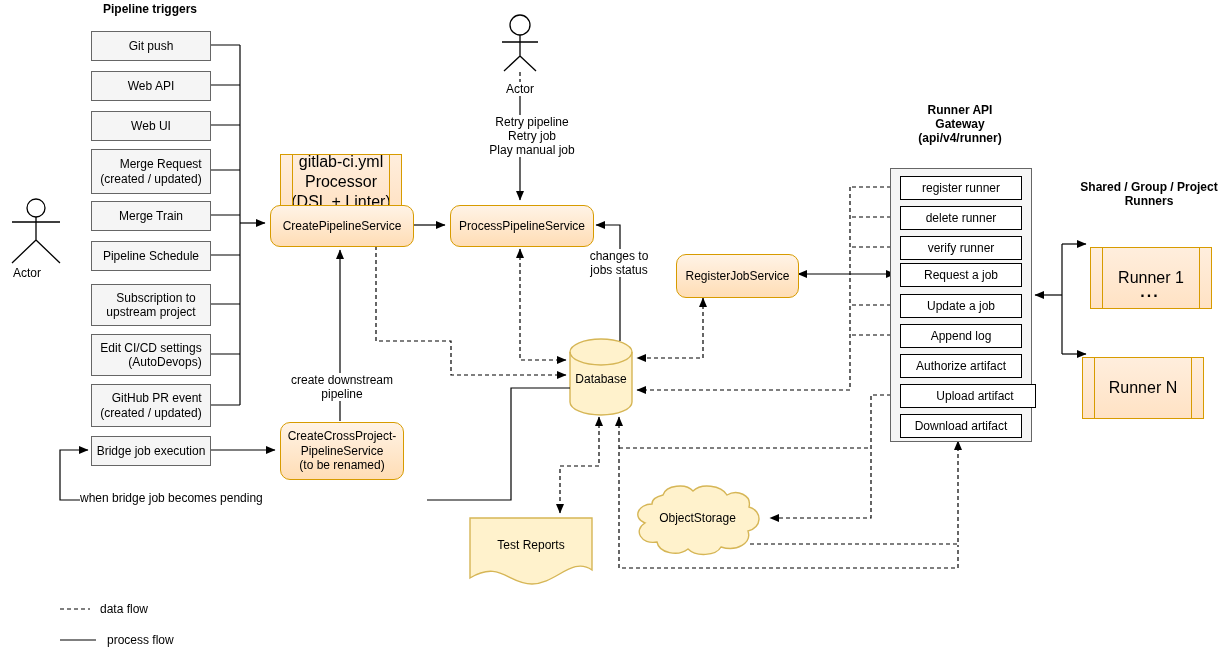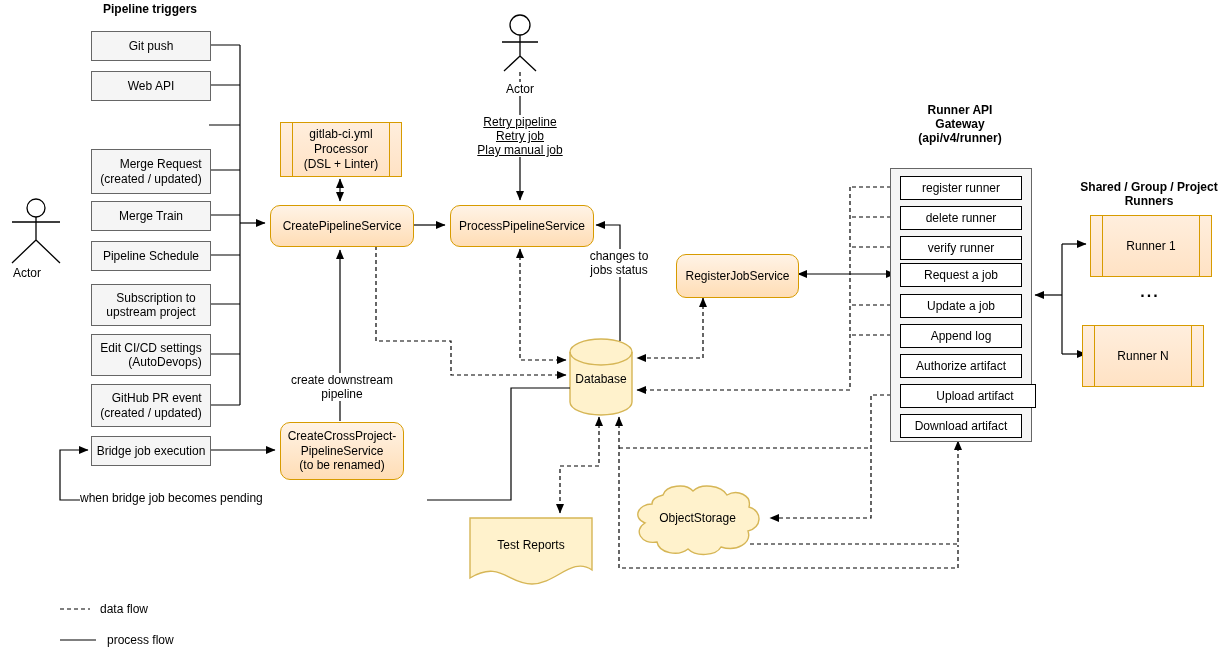--- a/index.html
+++ b/index.html
@@ -7,21 +7,21 @@
           font-family:"Liberation Sans",sans-serif;overflow:hidden;color:#000;}
   .wires{position:absolute;left:0;top:0;width:1226px;height:651px;}
   .tbox{position:absolute;background:#f5f5f5;border:1px solid #666;
         display:flex;align-items:center;justify-content:center;text-align:right;
         font-size:12px;line-height:1.18;white-space:pre-line;}
   .svc{position:absolute;background:linear-gradient(#fff3e6,#ffddb5);border:1.4px solid #d79b00;
        border-radius:10px;display:flex;align-items:center;justify-content:center;text-align:center;
        font-size:12px;line-height:1.2;white-space:pre-line;}
   .comp{position:absolute;background:linear-gradient(#ffeedd,#ffe2c4);border:1.4px solid #d79b00;
         display:flex;align-items:center;justify-content:center;text-align:center;
-        font-size:12px;line-height:1.25;white-space:pre-line;}
+        font-size:16px;line-height:1.25;white-space:pre-line;margin-top:32px;}
   .comp::before,.comp::after{content:"";position:absolute;top:0;bottom:0;width:0;
         border-left:1.4px solid #d79b00;}
   .comp::before{left:11px}
   .comp::after{right:11px}
   .gw{position:absolute;background:#f5f5f5;border:1px solid #666;}
   .gwi{position:absolute;background:#fff;border:1px solid #000;
        display:flex;align-items:center;justify-content:center;font-size:12px;}
   .lbl{position:absolute;font-size:12px;line-height:1.17;white-space:pre-line;text-align:center;}
   .bold{font-weight:bold;}
   .onLine{background:#fff;}
@@ -89,20 +89,21 @@
       <path d="M520,35 V56 M502,42 H538 M520,56 L504,71 M520,56 L536,71"></path>
     </g>
   </svg>
 
   <div class="lbl bold" style="left:86px;top:2px;width:128px;">Pipeline triggers</div>
   <div class="lbl" style="left:2px;top:266px;width:50px;">Actor</div>
   <div class="lbl" style="left:495px;top:82px;width:50px;">Actor</div>
 
   <div class="tbox" style="left:91px;top:31px;width:118px;height:28px;">Git push</div>
   <div class="tbox" style="left:91px;top:71px;width:118px;height:28px;">Web API</div>
+  <div class="tbox" style="left:91px;top:111px;width:118px;height:28px;">Web UI</div>
   <div class="tbox" style="left:91px;top:149px;width:118px;height:43px;">Merge Request
 (created / updated)</div>
   <div class="tbox" style="left:91px;top:201px;width:118px;height:28px;">Merge Train</div>
   <div class="tbox" style="left:91px;top:241px;width:118px;height:28px;">Pipeline Schedule</div>
   <div class="tbox" style="left:91px;top:284px;width:118px;height:40px;">Subscription to
 upstream project</div>
   <div class="tbox" style="left:91px;top:334px;width:118px;height:40px;">Edit CI/CD settings
 (AutoDevops)</div>
   <div class="tbox" style="left:91px;top:384px;width:118px;height:41px;">GitHub PR event
 (created / updated)</div>
@@ -111,21 +112,21 @@
   <div class="comp" style="left:280px;top:122px;width:120px;height:53px;">gitlab-ci.yml
 Processor
 (DSL + Linter)</div>
   <div class="svc" style="left:270px;top:205px;width:142px;height:40px;">CreatePipelineService</div>
   <div class="svc" style="left:676px;top:254px;width:121px;height:42px;">RegisterJobService</div>
   <div class="svc" style="left:450px;top:205px;width:142px;height:40px;">ProcessPipelineService</div>
   <div class="svc" style="left:280px;top:422px;width:122px;height:56px;">CreateCrossProject-
 PipelineService
 (to be renamed)</div>
 
-  <div class="lbl onLine" style="left:452px;top:115px;width:136px;text-decoration:underline;">Retry pipeline
+  <div class="lbl onLine" style="left:464px;top:115px;width:136px;">Retry pipeline
 Retry job
 Play manual job</div>
   <div class="lbl onLine" style="left:583px;top:249px;width:72px;">changes to
 jobs status</div>
   <div class="lbl onLine" style="left:272px;top:373px;width:140px;">create downstream
 pipeline</div>
   <div class="lbl onLine left-align" style="left:80px;top:491px;width:347px;">when bridge job becomes pending</div>
 
   <div class="lbl" style="left:570px;top:372px;width:62px;">Database</div>
   <div class="lbl" style="left:470px;top:538px;width:122px;">Test Reports</div>

